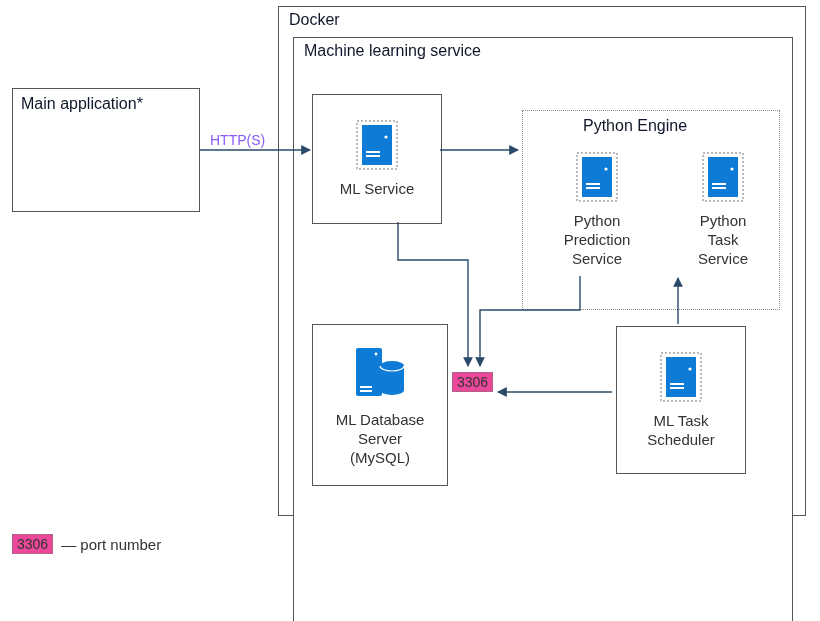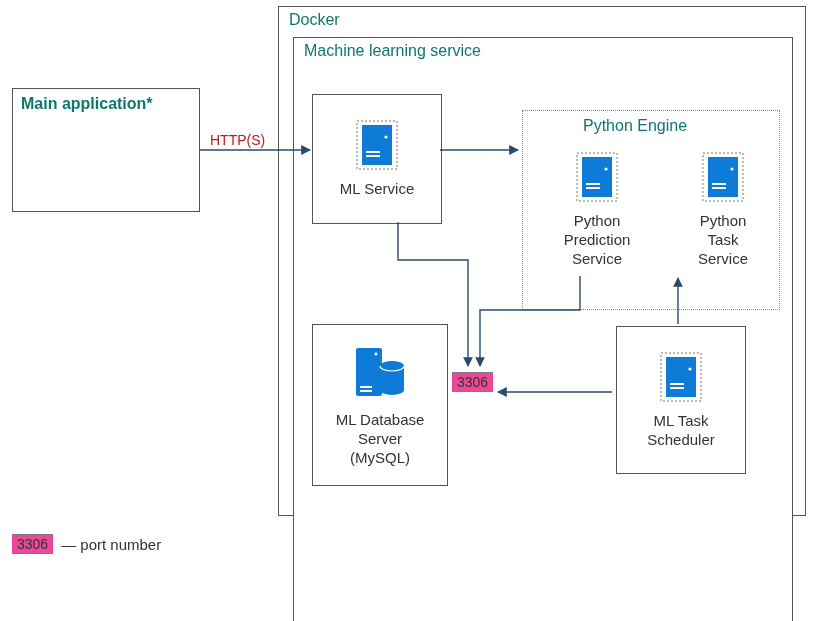--- a/index.html
+++ b/index.html
@@ -20,21 +20,21 @@
     height: 621px;
   }
   .box {
     position: absolute;
     border: 1px solid #555;
     background: #fff;
   }
   .box-title {
     position: absolute;
     font-size: 16px;
-    color: #0f766e;
+    color: #0f172a;
   }
   .component {
     position: absolute;
     border: 1px solid #555;
     background: #fff;
     text-align: center;
     display: flex;
     flex-direction: column;
     align-items: center;
     justify-content: center;
@@ -76,33 +76,33 @@
   svg.arrows {
     position: absolute;
     left: 0; top: 0;
     width: 820px;
     height: 621px;
     pointer-events: none;
   }
   .edge-label {
     position: absolute;
     font-size: 14px;
-    color: #b91c1c;
+    color: #8b5cf6;
     background: #fff;
   }
   .door-icon { width: 44px; height: 52px; }
   .db-icon { width: 56px; height: 60px; }
 </style>
 </head>
 <body>
 
 <div class="diagram">
 
   <div class="box" style="left:12px; top:88px; width:188px; height:124px;">
-    <div class="box-title" style="left:8px; top:6px;font-weight:bold;">Main application*</div>
+    <div class="box-title" style="left:8px; top:6px;">Main application*</div>
   </div>
 
   <div class="box" style="left:278px; top:6px; width:528px; height:510px;">
     <div class="box-title" style="left:10px; top:4px;">Docker</div>
 
     <div class="box" style="left:14px; top:30px; width:500px; height:600px;">
       <div class="box-title" style="left:10px; top:4px;">Machine learning service</div>
 
       <div class="component" style="left:18px; top:56px; width:130px; height:130px;">
         <span>

